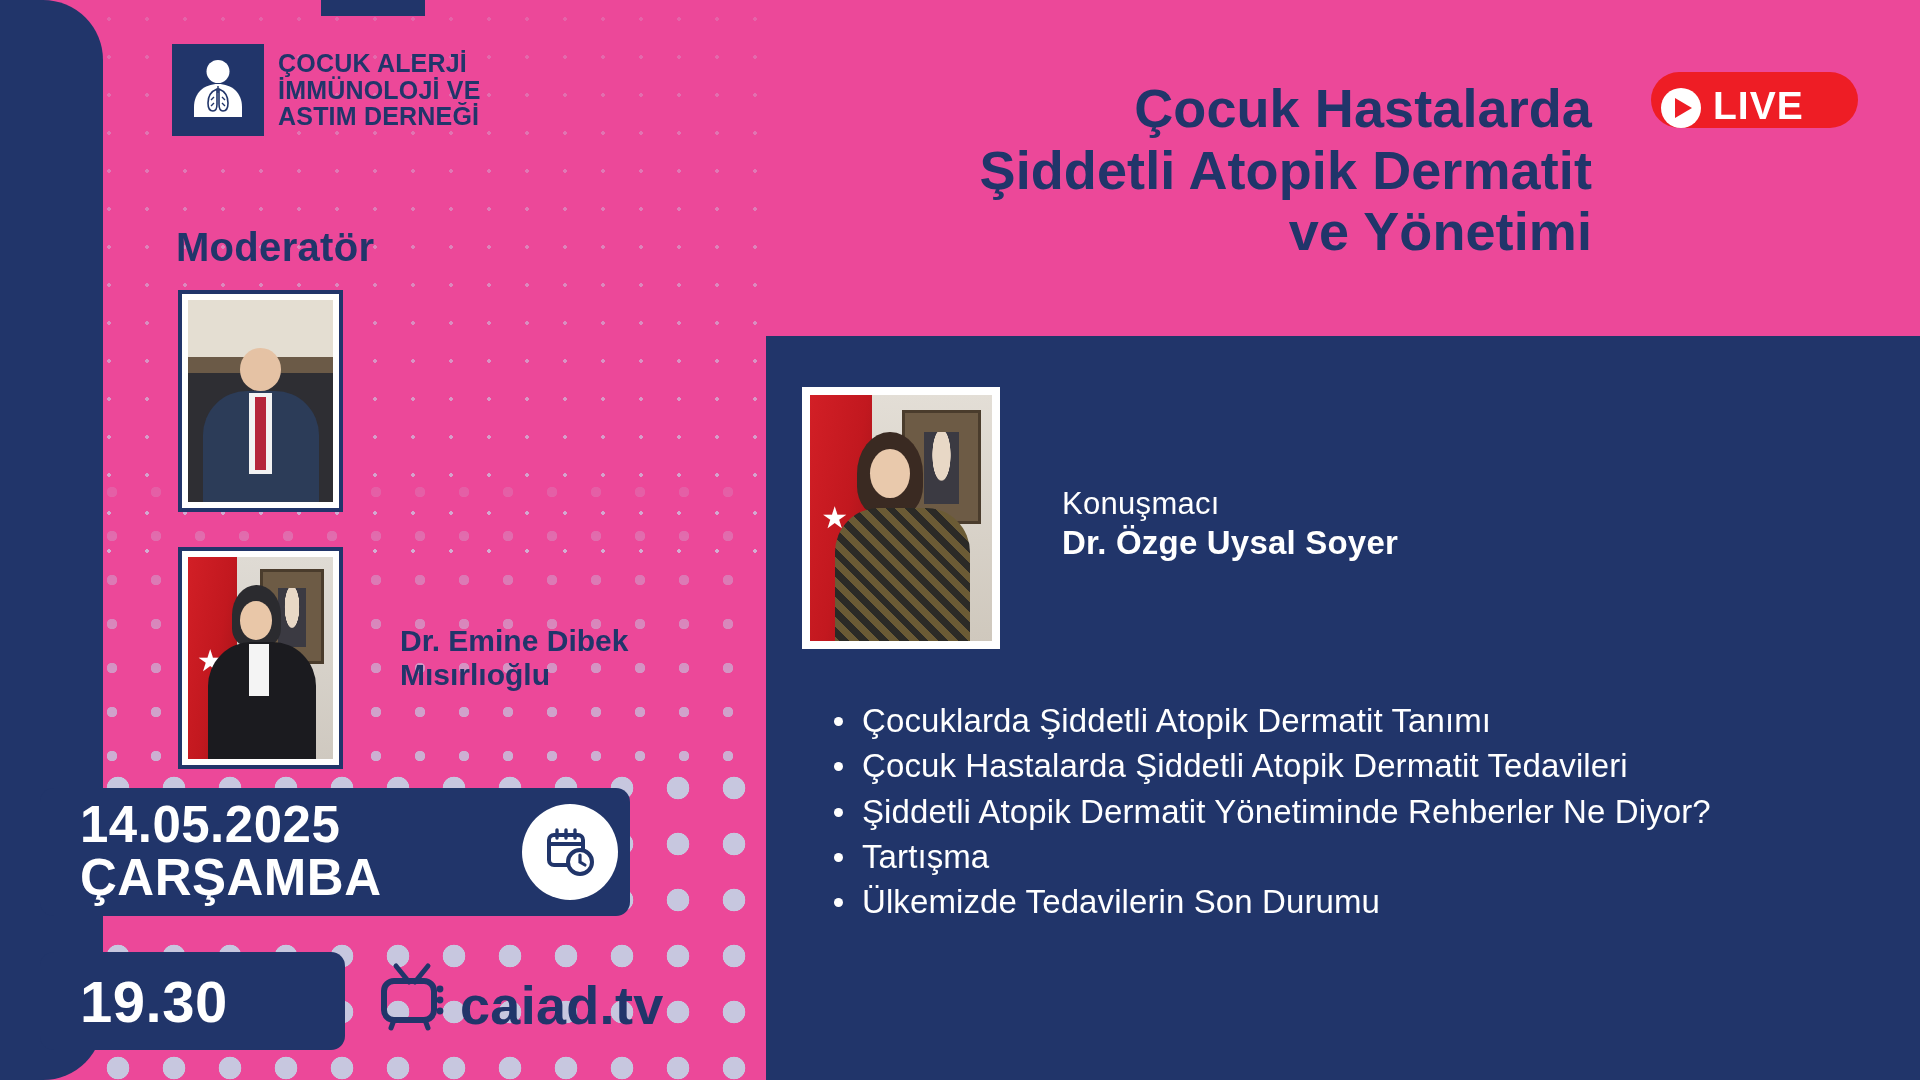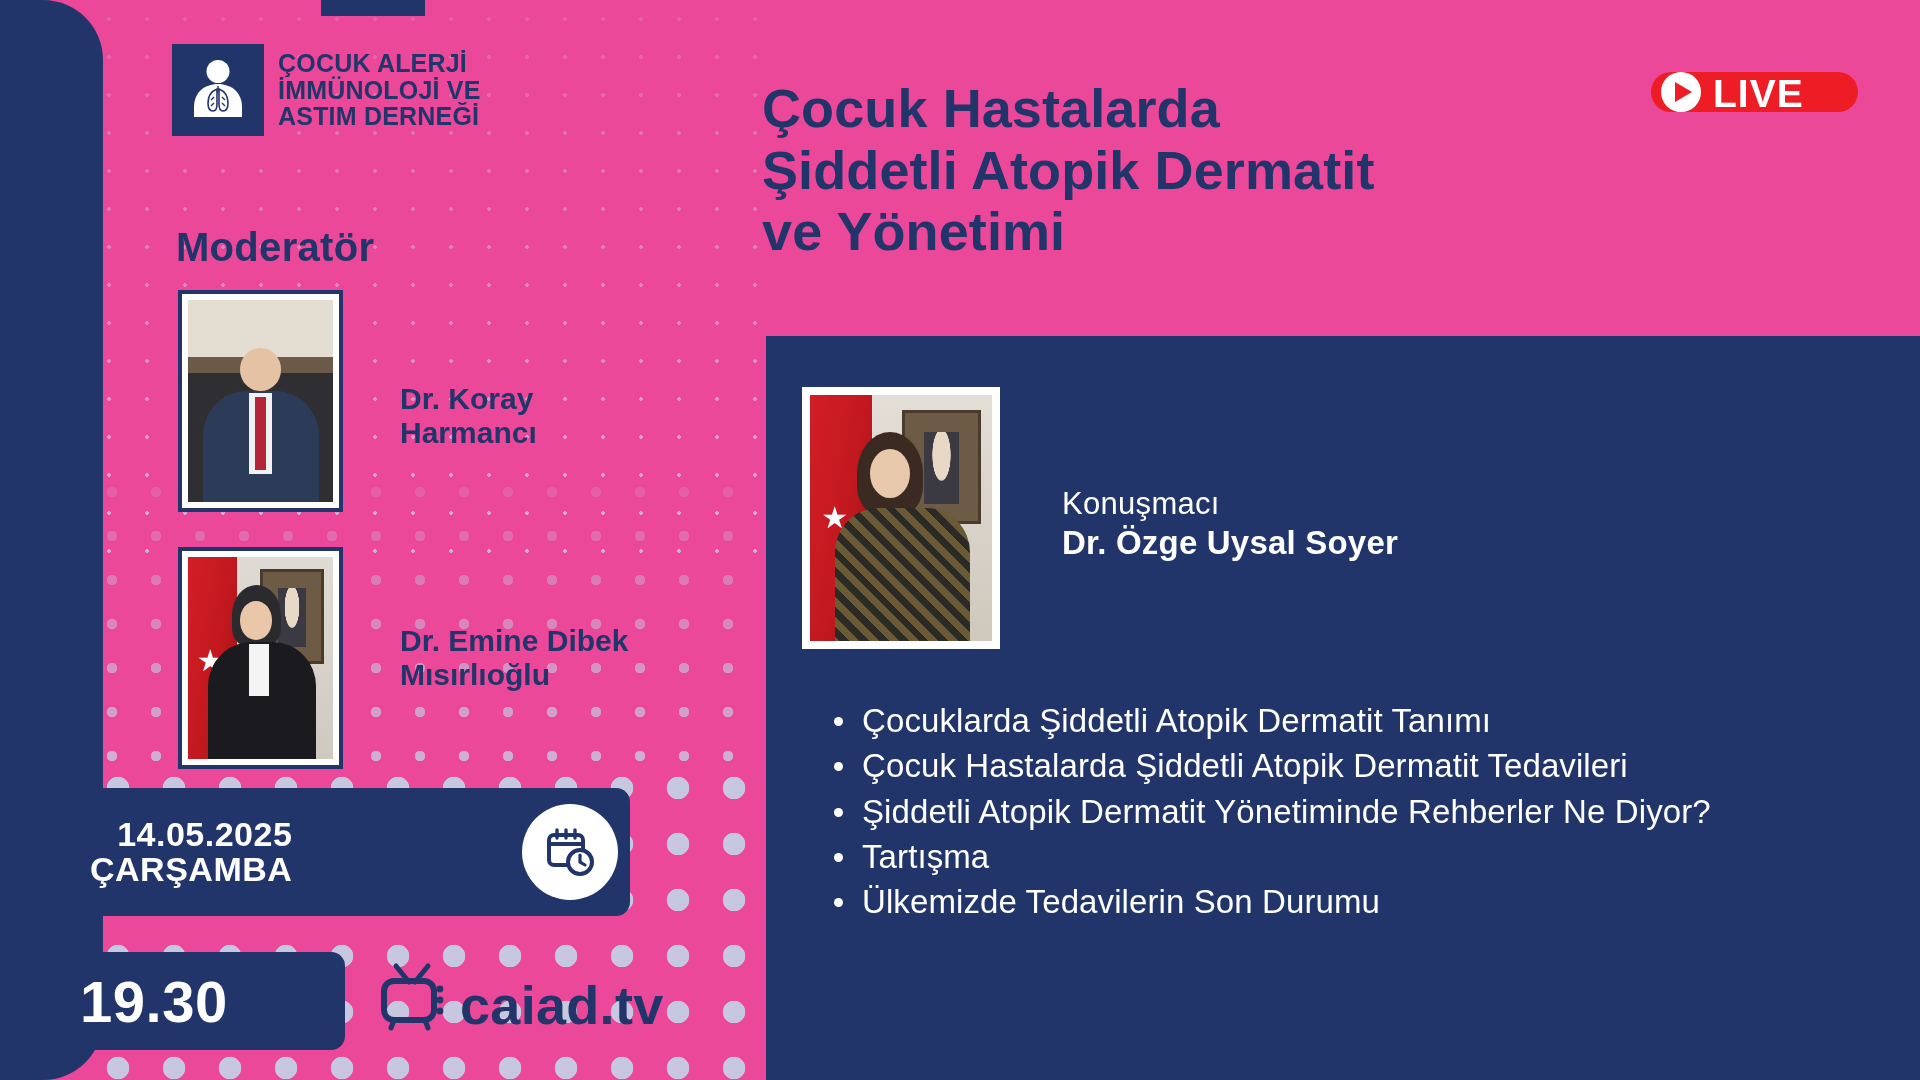--- a/index.html
+++ b/index.html
@@ -157,26 +157,25 @@
     left: 40px; top: 788px;
     width: 590px; height: 128px;
     background: #21356a;
     border-radius: 14px;
     display: flex;
     align-items: center;
   }
   .date-text {
     color: #ffffff;
     font-weight: 700;
-    font-size: 34px;
+    font-size: 51px;
     line-height: 1.03;
     letter-spacing: .5px;
-    margin-left: 50px;
+    margin-left: 40px;
     white-space: pre-line;
-    text-align: right;
   }
   .date-icon-circle {
     position: absolute;
     left: 482px; top: 16px;
     width: 96px; height: 96px;
     border-radius: 50%;
     background: #ffffff;
     display: flex; align-items: center; justify-content: center;
   }
 
@@ -212,29 +211,30 @@
   .main-title {
     position: absolute;
     left: 762px; top: 78px;
     width: 830px;
     color: #21356a;
     font-weight: 700;
     font-size: 54px;
     line-height: 1.14;
     letter-spacing: .1px;
     white-space: pre-line;
+    text-align: right;
   }
 
   .live-badge {
     position: absolute;
     left: 1651px; top: 72px;
-    width: 207px; height: 40px;
+    width: 207px; height: 56px;
     background: #ee1d25;
     border-radius: 28px;
-    display: flex; align-items: flex-start; gap: 12px;
+    display: flex; align-items: flex-end; gap: 12px;
     padding-left: 10px;
     box-sizing: border-box;
   }
   .live-play {
     width: 40px; height: 40px;
     border-radius: 50%;
     background: #ffffff;
     display: flex; align-items: center; justify-content: center;
     flex: none;
   }
@@ -338,22 +338,20 @@
     <div class="inner-white">
       <div class="photo">
         <div class="bg-wall" style="background:linear-gradient(180deg,#e4ded2 0 28%, #6b5a47 28% 36%, #2e2e33 36% 100%);"></div>
         <div class="head" style="left:36%;top:24%;width:28%;height:21%;background:#e5c2a4;"></div>
         <div class="body" style="left:10%;top:45%;width:80%;height:58%;background:#2c3c58;"></div>
         <div style="position:absolute;left:42%;top:46%;width:16%;height:40%;background:#f2f2f2;"></div>
         <div style="position:absolute;left:46.5%;top:48%;width:7%;height:36%;background:#b5253a;"></div>
       </div>
     </div>
   </div>
-  <div class="person-name" id="mod1-name">Dr. Koray
-Harmancı</div>
 
   <div class="photo-frame" id="mod2-frame">
     <div class="inner-white">
       <div class="photo">
         <div class="bg-wall" style="background:linear-gradient(180deg,#dfdbd4 0%, #cfc9c0 100%);"></div>
         <div class="flag">
             <div class="star">★</div>
           </div>
         <div class="portrait-pic"></div>
         <div class="head" style="left:34%;top:18%;width:26%;height:22%;background:#e9c7a8;"></div>

